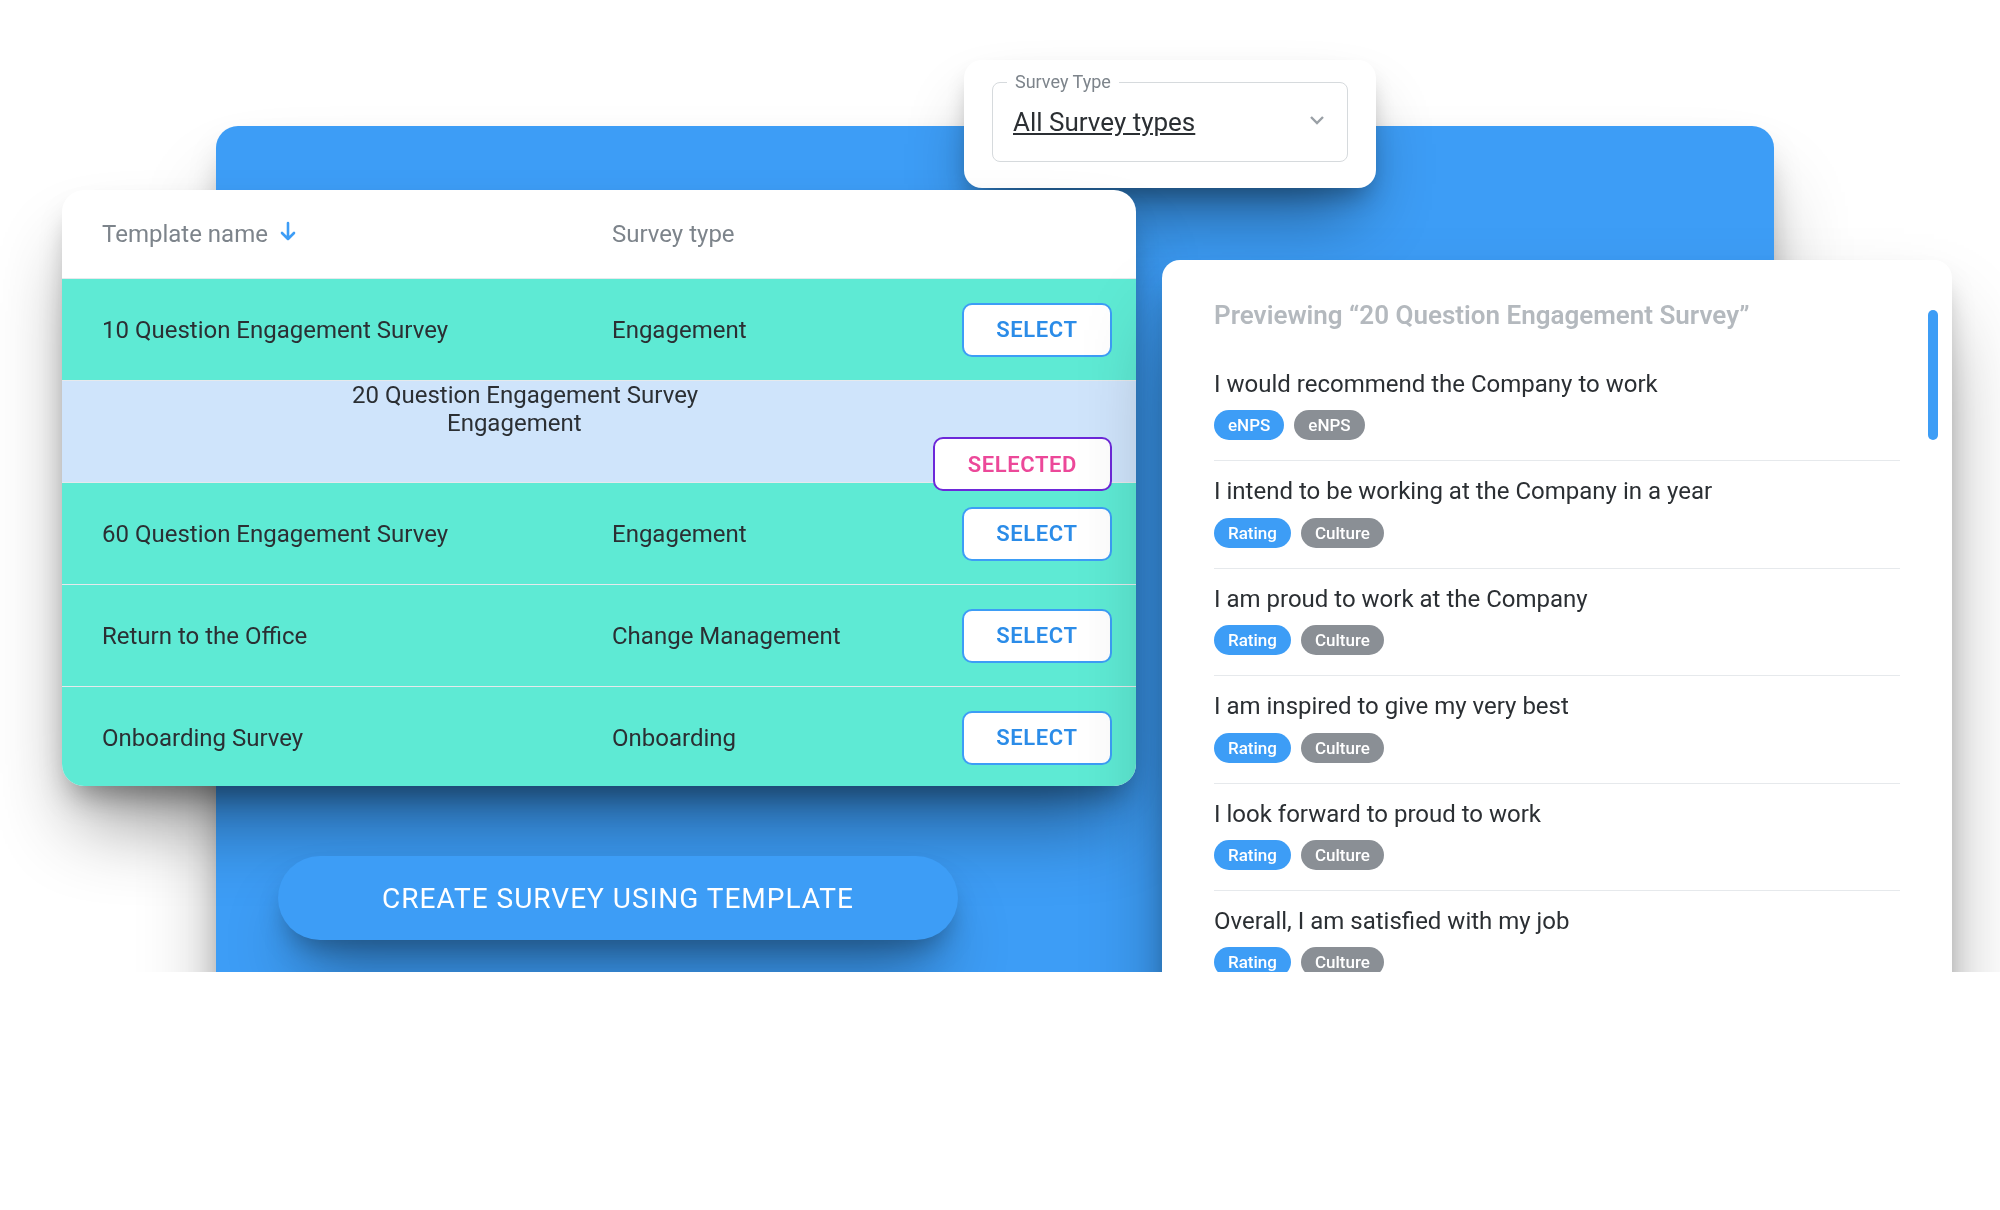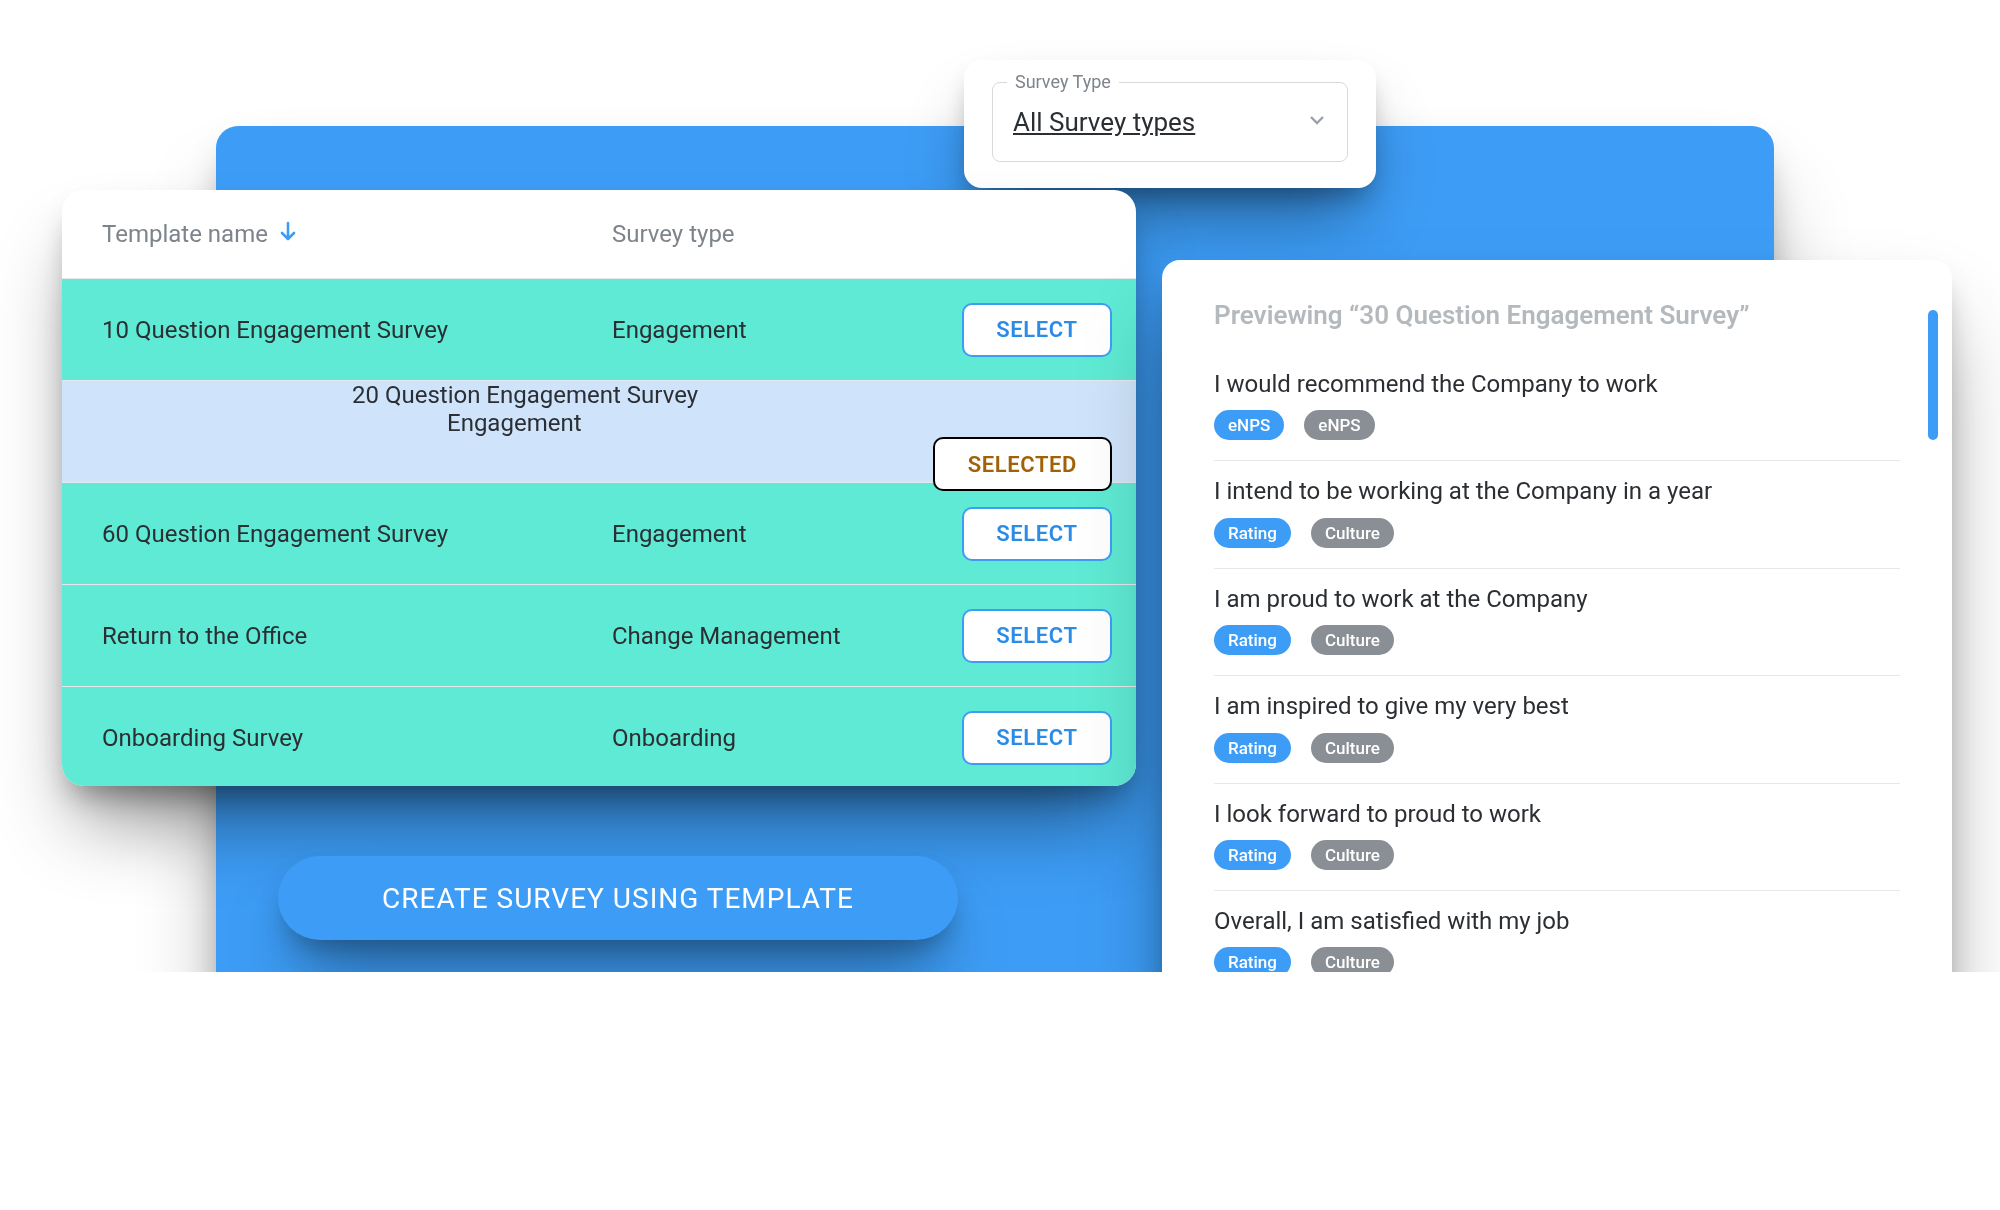--- a/index.html
+++ b/index.html
@@ -39,22 +39,22 @@
   }
   .row.selected{background:var(--blue-row);flex-direction:column;}
   .row .c-name{width:510px;color:var(--text);font-size:24px;}
   .row .c-type{width:320px;color:var(--text);font-size:24px;}
   .row .c-act{margin-left:auto;}
   .btn-select{
     min-width:150px;height:54px;padding:0 26px;border-radius:10px;border:2px solid var(--blue);
     background:#fff;color:var(--blue-dark);font-size:22px;font-weight:600;letter-spacing:.6px;cursor:pointer;
   }
   .btn-selected{
-    min-width:170px;height:54px;padding:0 33px;border-radius:10px;border:2px solid #000000;
-    background:#fff;color:#a16207;font-size:22px;font-weight:600;letter-spacing:.6px;
+    min-width:170px;height:54px;padding:0 33px;border-radius:10px;border:2px solid #6d28d9;
+    background:#fff;color:#ec4899;font-size:22px;font-weight:600;letter-spacing:.6px;
   }
 
   
   .cta{
     position:absolute;left:278px;top:856px;width:680px;height:84px;border-radius:44px;
     background:var(--blue);color:#fff;border:none;font-size:28px;font-weight:400;letter-spacing:1px;cursor:pointer;
     box-shadow:0 44px 70px -18px var(--shadow),0 16px 28px -10px rgba(0,0,0,.35);
   }
 
   
@@ -77,21 +77,21 @@
   
   .preview{
     position:absolute;left:1162px;top:260px;width:790px;height:830px;
     background:var(--panel-bg);border-radius:18px;padding:40px 52px;
     box-shadow:0 52px 84px -18px var(--shadow),0 18px 30px -10px rgba(0,0,0,.35);
   }
   .preview h3{margin:0 0 24px 0;color:#b4b9be;font-weight:600;font-size:26px;}
   .q{border-bottom:1px solid var(--line);padding:14px 0 20px 0;}
   .q:last-child{border-bottom:none;}
   .q .txt{color:var(--text);font-size:24px;line-height:1.35;margin-bottom:10px;}
-  .tags{display:flex;gap:20px;}
+  .tags{display:flex;gap:10px;}
   .tag{
     display:inline-flex;align-items:center;height:30px;padding:0 14px;border-radius:15px;
     color:#fff;font-size:17px;font-weight:500;
   }
   .tag.blue{background:var(--blue);}
   .tag.grey{background:var(--grey-tag);}
   .scroll-ind{
     position:absolute;right:14px;top:50px;width:10px;height:130px;border-radius:6px;background:var(--blue);
   }
 </style>
@@ -154,21 +154,21 @@
           <div class="c-type">Onboarding</div>
           <div class="c-act"><button class="btn-select">SELECT</button></div>
         </div>
       </div>
   </div>
 
   <button class="cta">CREATE SURVEY USING TEMPLATE</button>
 
   <div class="preview">
     <div class="scroll-ind"></div>
-    <h3>Previewing “30 Question Engagement Survey”</h3>
+    <h3>Previewing “20 Question Engagement Survey”</h3>
     <div id="qs">
         <div class="q">
           <div class="txt">I would recommend the Company to work</div>
           <div class="tags">
             <span class="tag blue">eNPS</span>
             <span class="tag grey">eNPS</span>
           </div>
         </div>
         <div class="q">
           <div class="txt">I intend to be working at the Company in a year</div>

